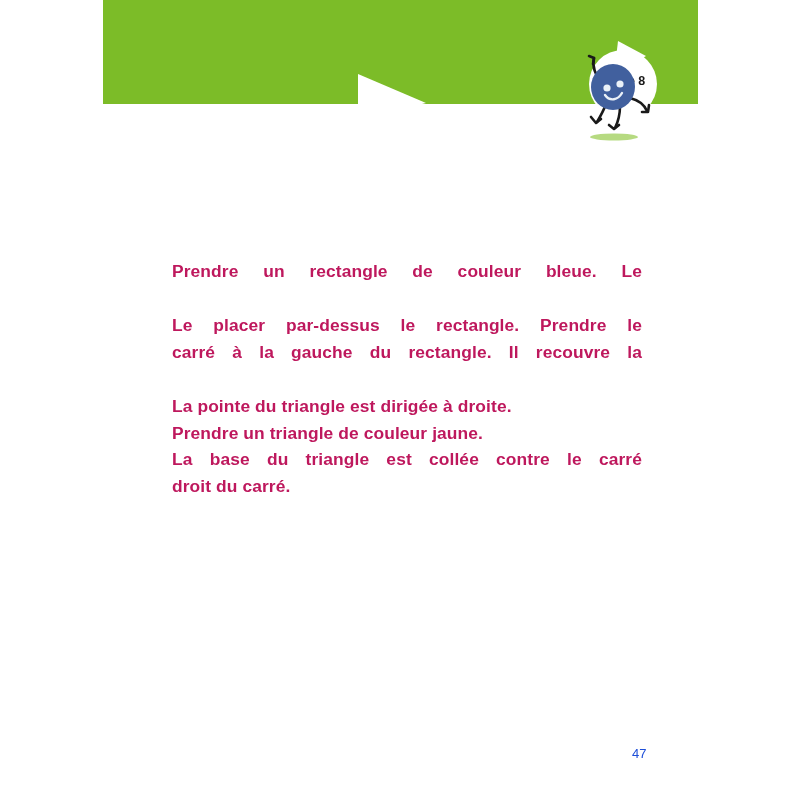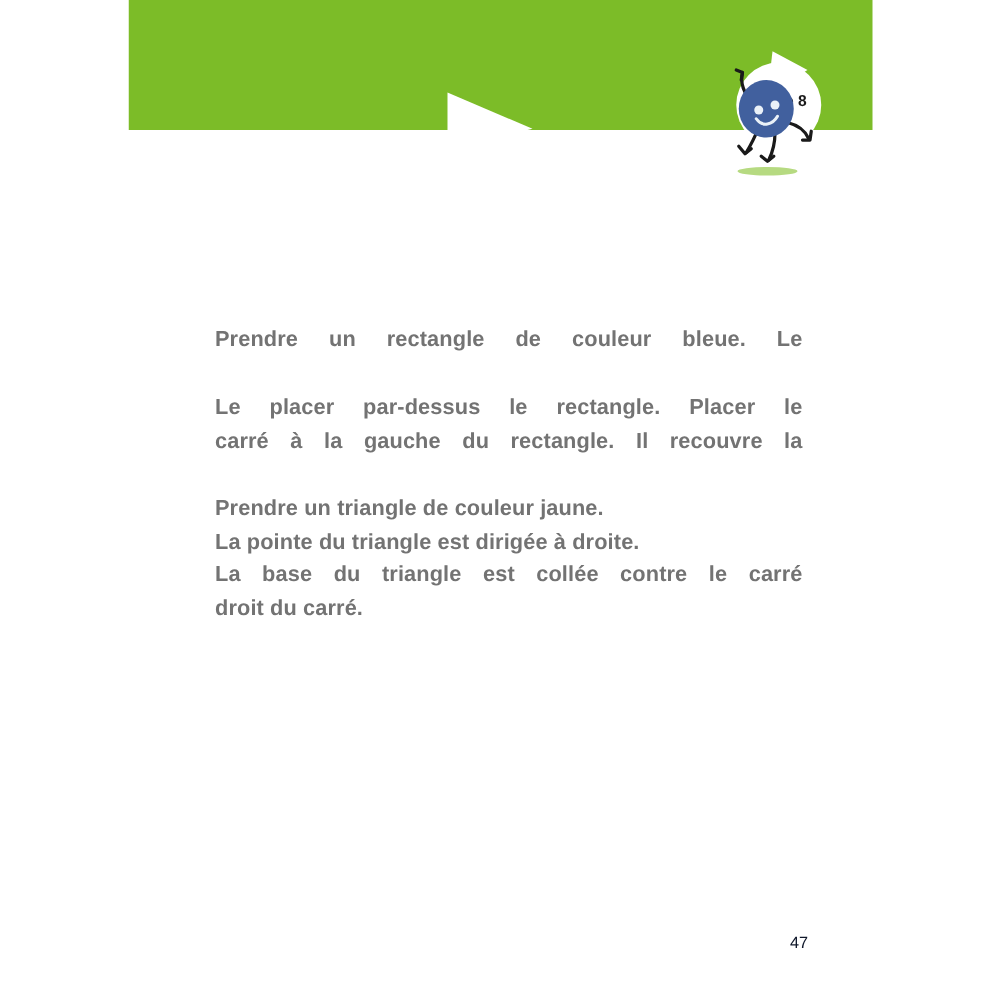--- a/index.html
+++ b/index.html
@@ -68,39 +68,39 @@
     position: absolute;
     left: 172px;
     top: 258px;
     width: 470px;
   }
   .para {
     margin: 0 0 28px 0;
     font-size: 17.4px;
     font-weight: bold;
     line-height: 1.52;
-    color: #737373;
+    color: #be185d;
     letter-spacing: 0.1px;
   }
   .para:last-child { margin-bottom: 0; }
   .para.justify { text-align: justify; text-align-last: left; }
   .para .line { display: block; }
   .para .line.justify-line {
     text-align: justify;
     text-align-last: justify;
   }
 
   
   #page-number {
     position: absolute;
     left: 632px;
     top: 746px;
     font-size: 13px;
     font-weight: normal;
-    color: #0f172a;
+    color: #1d4ed8;
   }
 </style>
 </head>
 <body>
 
 <div id="header-banner">
 
   <svg id="banner-wedge" viewBox="0 0 68 35" width="68" height="35" aria-hidden="true">
     <path d="M 0,2 L 68,31 L 60,33 L 0,33 Z" fill="#ffffff"></path>
   </svg>
@@ -138,26 +138,26 @@
   <ellipse cx="36" cy="105" rx="24" ry="3.4" fill="#8FC63D" opacity="0.65"></ellipse>
 </svg>
 
 <main id="instructions">
 
   <p class="para justify">
     <span class="line justify-line">Prendre un rectangle de couleur bleue. Le</span>
   </p>
 
   <p class="para justify">
-    <span class="line justify-line">Le placer par-dessus le rectangle. Placer le</span>
+    <span class="line justify-line">Le placer par-dessus le rectangle. Prendre le</span>
     <span class="line justify-line">carré à la gauche du rectangle. Il recouvre la</span>
   </p>
 
   <p class="para justify">
+    <span class="line">La pointe du triangle est dirigée à droite.</span>
     <span class="line">Prendre un triangle de couleur jaune.</span>
-    <span class="line">La pointe du triangle est dirigée à droite.</span>
     <span class="line justify-line">La base du triangle est collée contre le carré</span>
     <span class="line">droit du carré.</span>
   </p>
 
 </main>
 
 <div id="page-number">47</div>
 
 </body></html>

